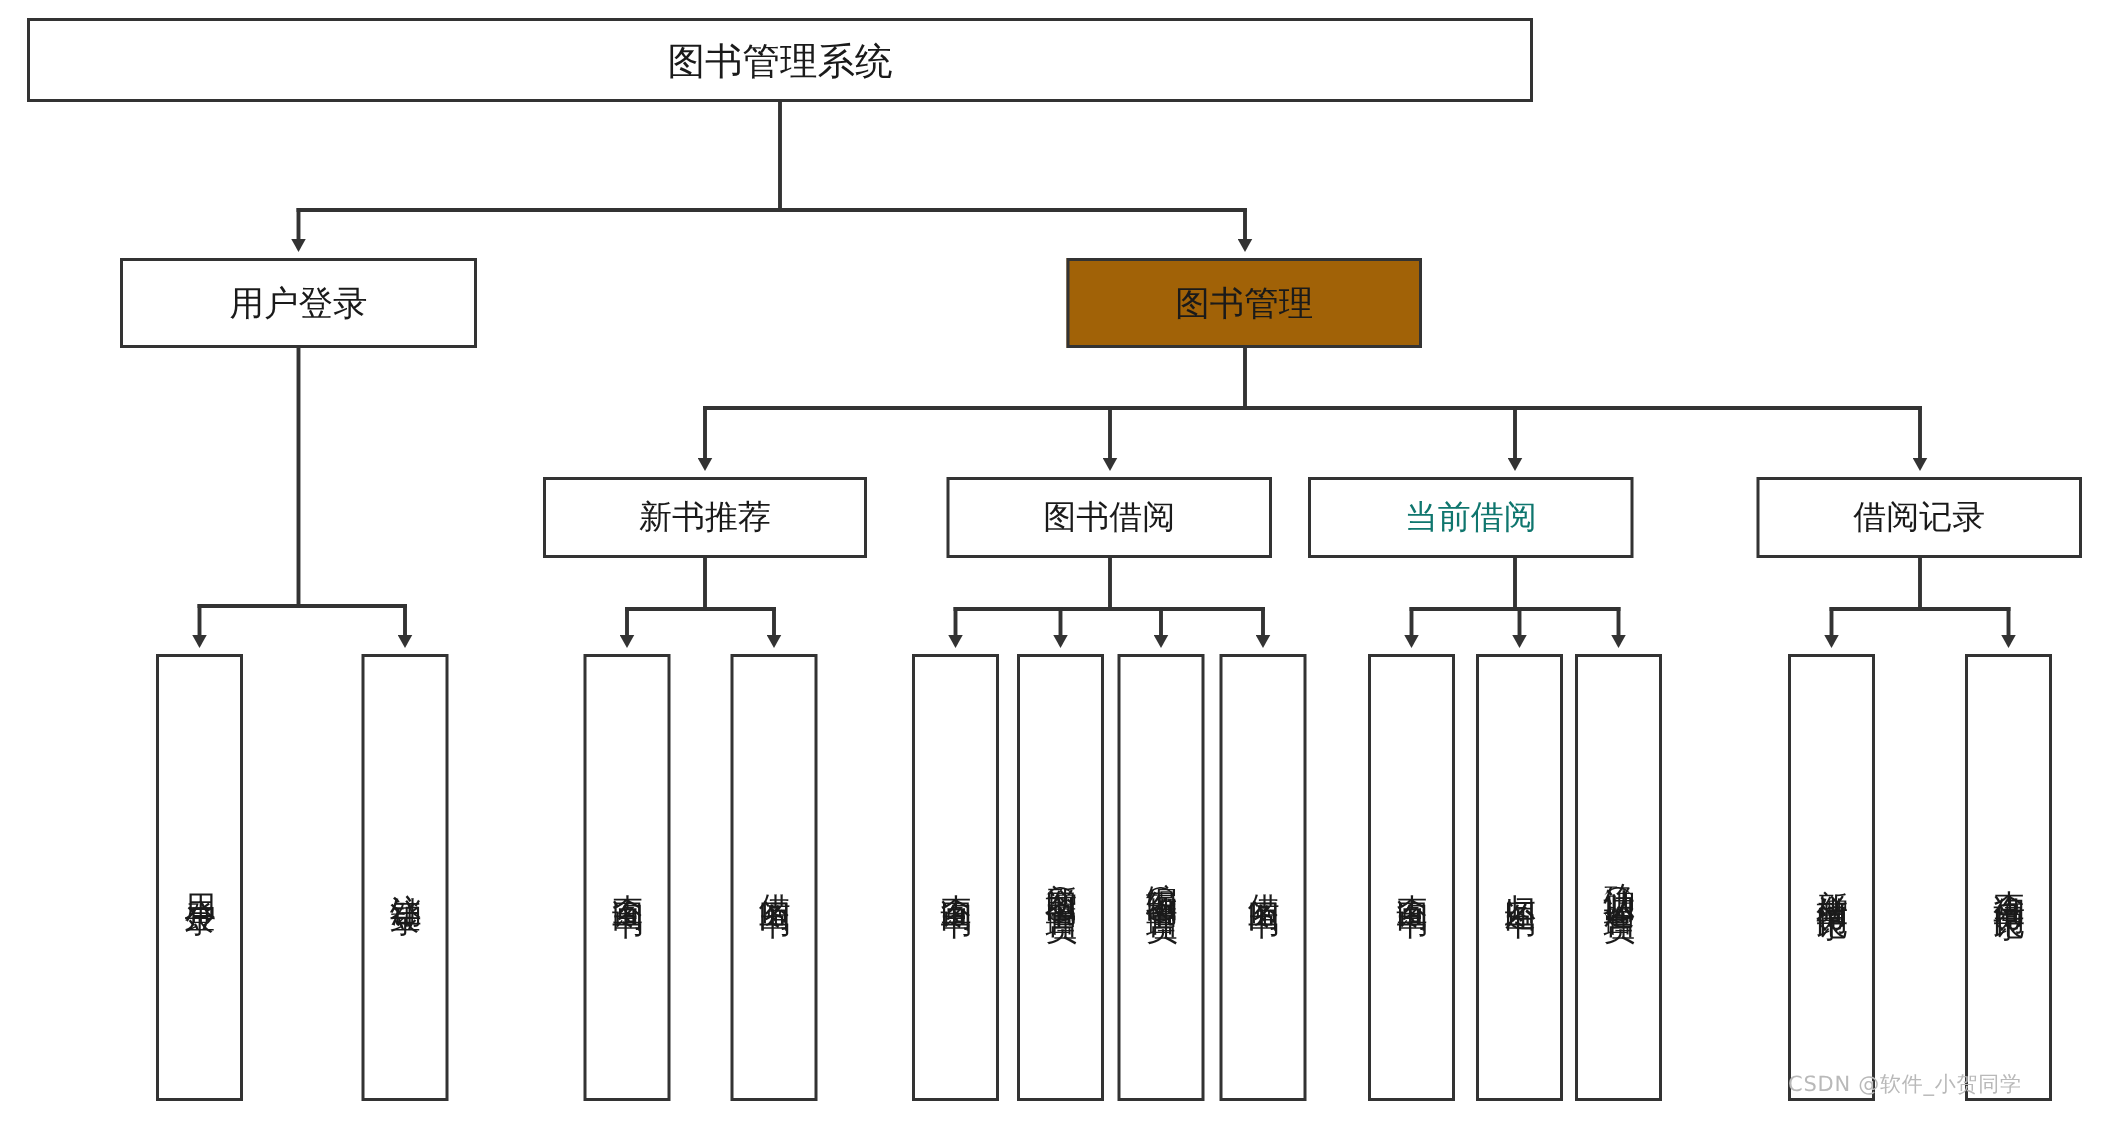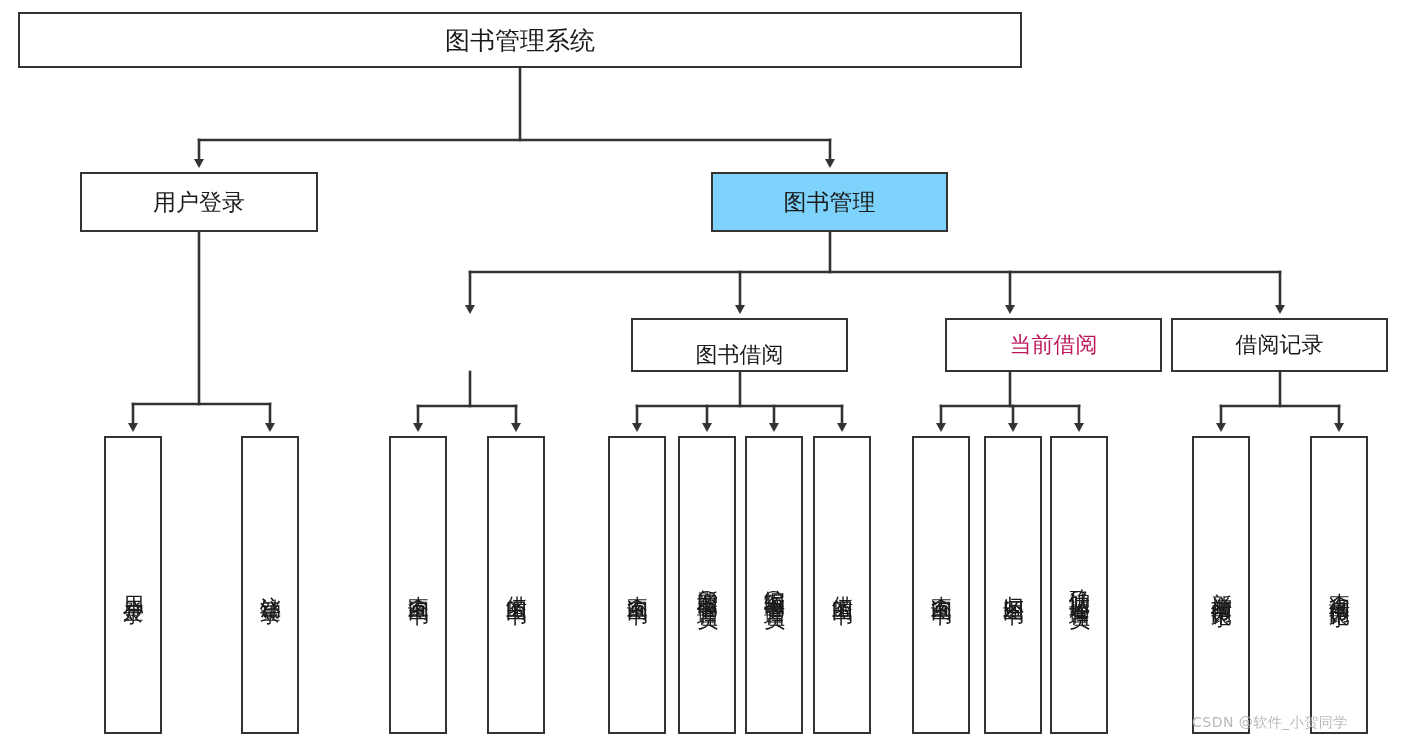--- a/index.html
+++ b/index.html
@@ -126,28 +126,31 @@
     </g>
   </svg>
 
   <div class="node root" style="left: 18px; top: 12px; width: 1004px; height: 56px; border-color: rgb(51, 51, 51); background: rgb(255, 255, 255); color: rgb(26, 26, 26);">
     <span class="label">图书管理系统</span>
   </div>
 
   <div class="node lvl1" style="left: 80px; top: 172px; width: 238px; height: 60px; border-color: rgb(51, 51, 51); background: rgb(255, 255, 255); color: rgb(26, 26, 26);">
     <span class="label">用户登录</span>
   </div>
-  <div class="node lvl1" style="left: 711px; top: 172px; width: 237px; height: 60px; border-color: rgb(51, 51, 51); background: #7dd3fc; color: rgb(26, 26, 26);">
+  <div class="node lvl1" style="left: 711px; top: 172px; width: 237px; height: 60px; border-color: rgb(51, 51, 51); background: #a16207; color: rgb(26, 26, 26);">
     <span class="label">图书管理</span>
   </div>
 
-  <div class="node lvl2" style="left: 631px; top: 318px; width: 217px; height: 54px; border-color: rgb(51, 51, 51); background: rgb(255, 255, 255); color: rgb(26, 26, 26); align-items: flex-end;">
+  <div class="node lvl2" style="left: 362px; top: 318px; width: 216px; height: 54px; border-color: rgb(51, 51, 51); background: rgb(255, 255, 255); color: rgb(26, 26, 26);">
+    <span class="label">新书推荐</span>
+  </div>
+  <div class="node lvl2" style="left: 631px; top: 318px; width: 217px; height: 54px; border-color: rgb(51, 51, 51); background: rgb(255, 255, 255); color: rgb(26, 26, 26);">
     <span class="label">图书借阅</span>
   </div>
-  <div class="node lvl2" style="left: 945px; top: 318px; width: 217px; height: 54px; border-color: rgb(51, 51, 51); background: rgb(255, 255, 255); color: #be185d;">
+  <div class="node lvl2" style="left: 872px; top: 318px; width: 217px; height: 54px; border-color: rgb(51, 51, 51); background: rgb(255, 255, 255); color: #0f766e;">
     <span class="label">当前借阅</span>
   </div>
   <div class="node lvl2" style="left: 1171px; top: 318px; width: 217px; height: 54px; border-color: rgb(51, 51, 51); background: rgb(255, 255, 255); color: rgb(26, 26, 26); justify-content: center;">
     <span class="label">借阅记录</span>
   </div>
 
   <div class="node leaf" style="left: 104px; top: 436px; width: 58px; height: 298px; border-color: rgb(51, 51, 51); background: rgb(255, 255, 255); color: rgb(26, 26, 26);">
     <span class="label">用户登录</span>
   </div>
   <div class="node leaf" style="left: 241px; top: 436px; width: 58px; height: 298px; border-color: rgb(51, 51, 51); background: rgb(255, 255, 255); color: rgb(26, 26, 26);">

